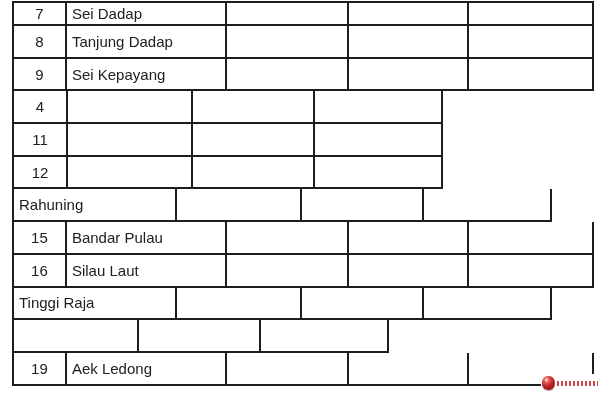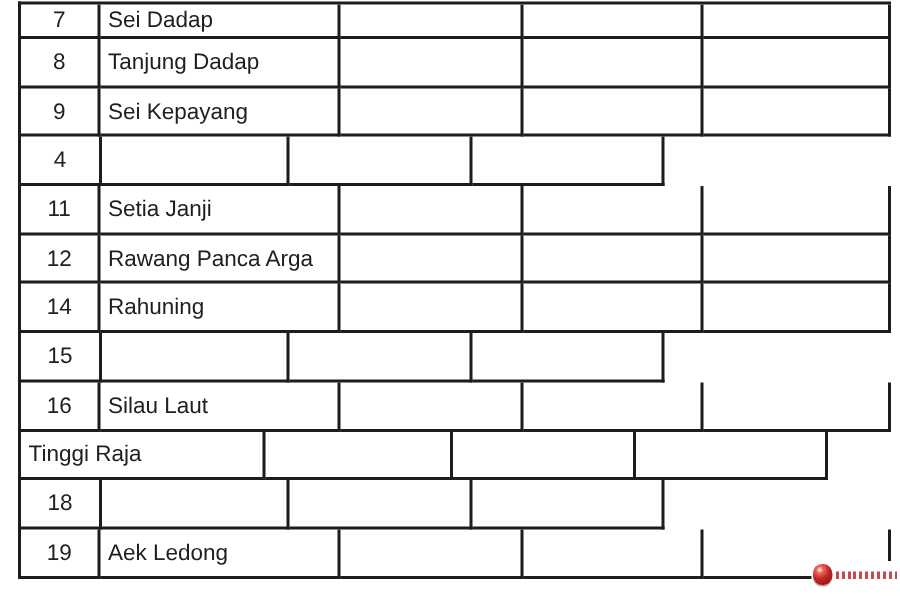--- a/index.html
+++ b/index.html
@@ -83,60 +83,57 @@
           <div class="cell c4"></div>
         </div>
         <div class="row">
           <div class="cell c0">4</div>
           <div class="cell c2"></div>
           <div class="cell c3"></div>
           <div class="cell c4"></div>
         </div>
         <div class="row">
           <div class="cell c0">11</div>
-          <div class="cell c1">Setia Janji</div>
           <div class="cell c2"></div>
           <div class="cell c3"></div>
           <div class="cell c4"></div>
         </div>
         <div class="row">
           <div class="cell c0">12</div>
-          <div class="cell c1">Rawang Panca Arga</div>
           <div class="cell c2"></div>
           <div class="cell c3"></div>
           <div class="cell c4"></div>
         </div>
         <div class="row">
-          <div class="cell c0">14</div>
           <div class="cell c1">Rahuning</div>
           <div class="cell c2"></div>
           <div class="cell c3"></div>
           <div class="cell c4"></div>
         </div>
         <div class="row">
           <div class="cell c0">15</div>
+          <div class="cell c1">Bandar Pulau</div>
           <div class="cell c2"></div>
           <div class="cell c3"></div>
           <div class="cell c4"></div>
         </div>
         <div class="row">
           <div class="cell c0">16</div>
           <div class="cell c1">Silau Laut</div>
           <div class="cell c2"></div>
           <div class="cell c3"></div>
           <div class="cell c4"></div>
         </div>
         <div class="row">
           <div class="cell c1">Tinggi Raja</div>
           <div class="cell c2"></div>
           <div class="cell c3"></div>
           <div class="cell c4"></div>
         </div>
         <div class="row">
-          <div class="cell c0">18</div>
           <div class="cell c2"></div>
           <div class="cell c3"></div>
           <div class="cell c4"></div>
         </div>
         <div class="row">
           <div class="cell c0">19</div>
           <div class="cell c1">Aek Ledong</div>
           <div class="cell c2"></div>
           <div class="cell c3"></div>
           <div class="cell c4"></div>

